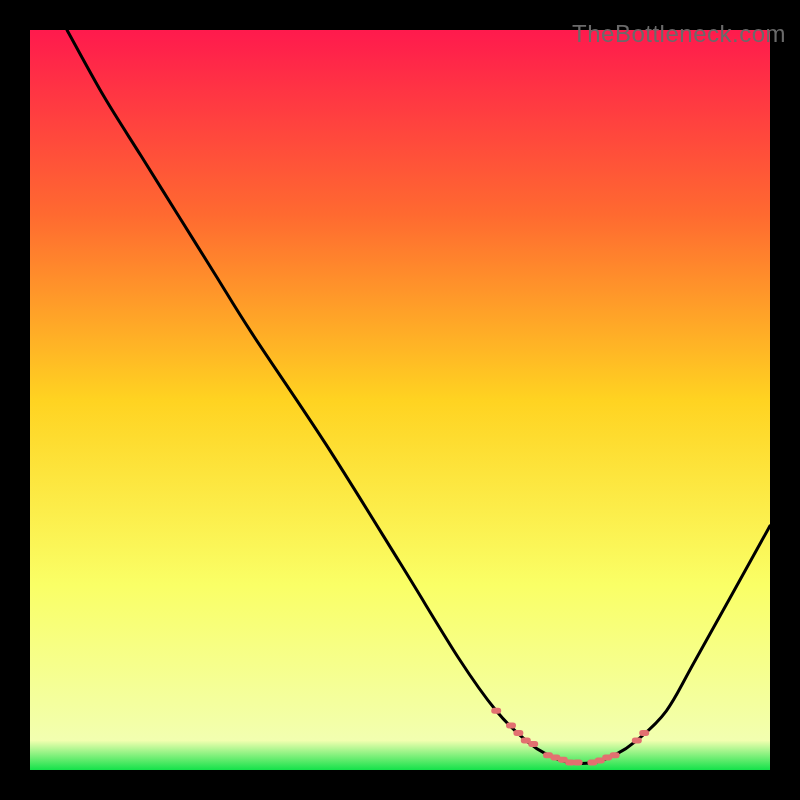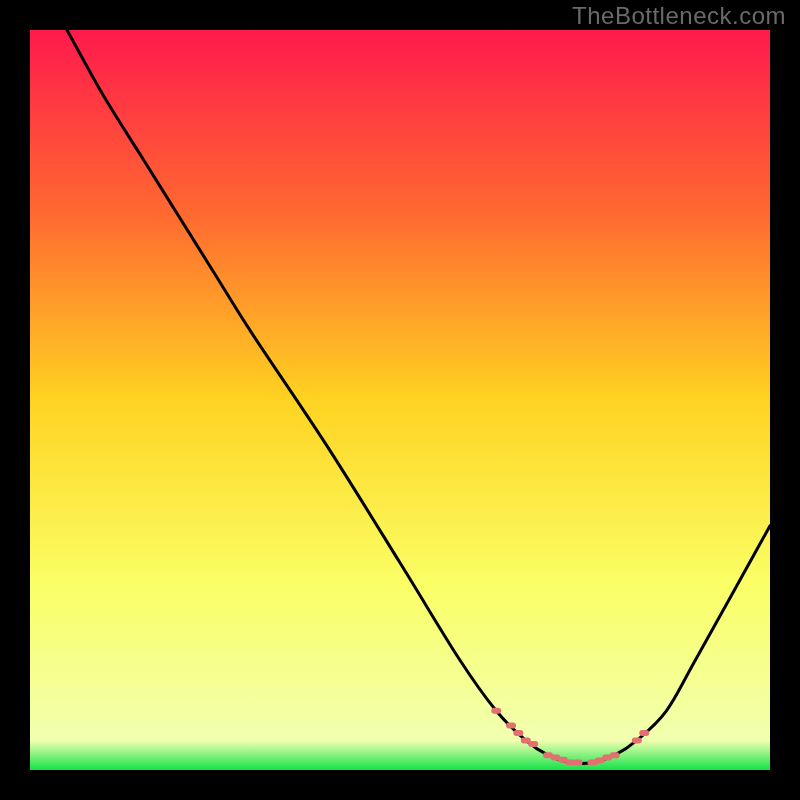--- a/index.html
+++ b/index.html
@@ -14,21 +14,21 @@
   .frame {
     position: absolute;
     left: 30px;
     top: 30px;
     width: 740px;
     height: 740px;
     background: #000;
   }
   .watermark {
     position: absolute;
-    top: 2px;
+    top: 20px;
     right: 14px;
     color: #6a6a6a;
     font-size: 24px;
     font-weight: 400;
     letter-spacing: 0.5px;
     z-index: 10;
   }
   svg {
     display: block;
   }

